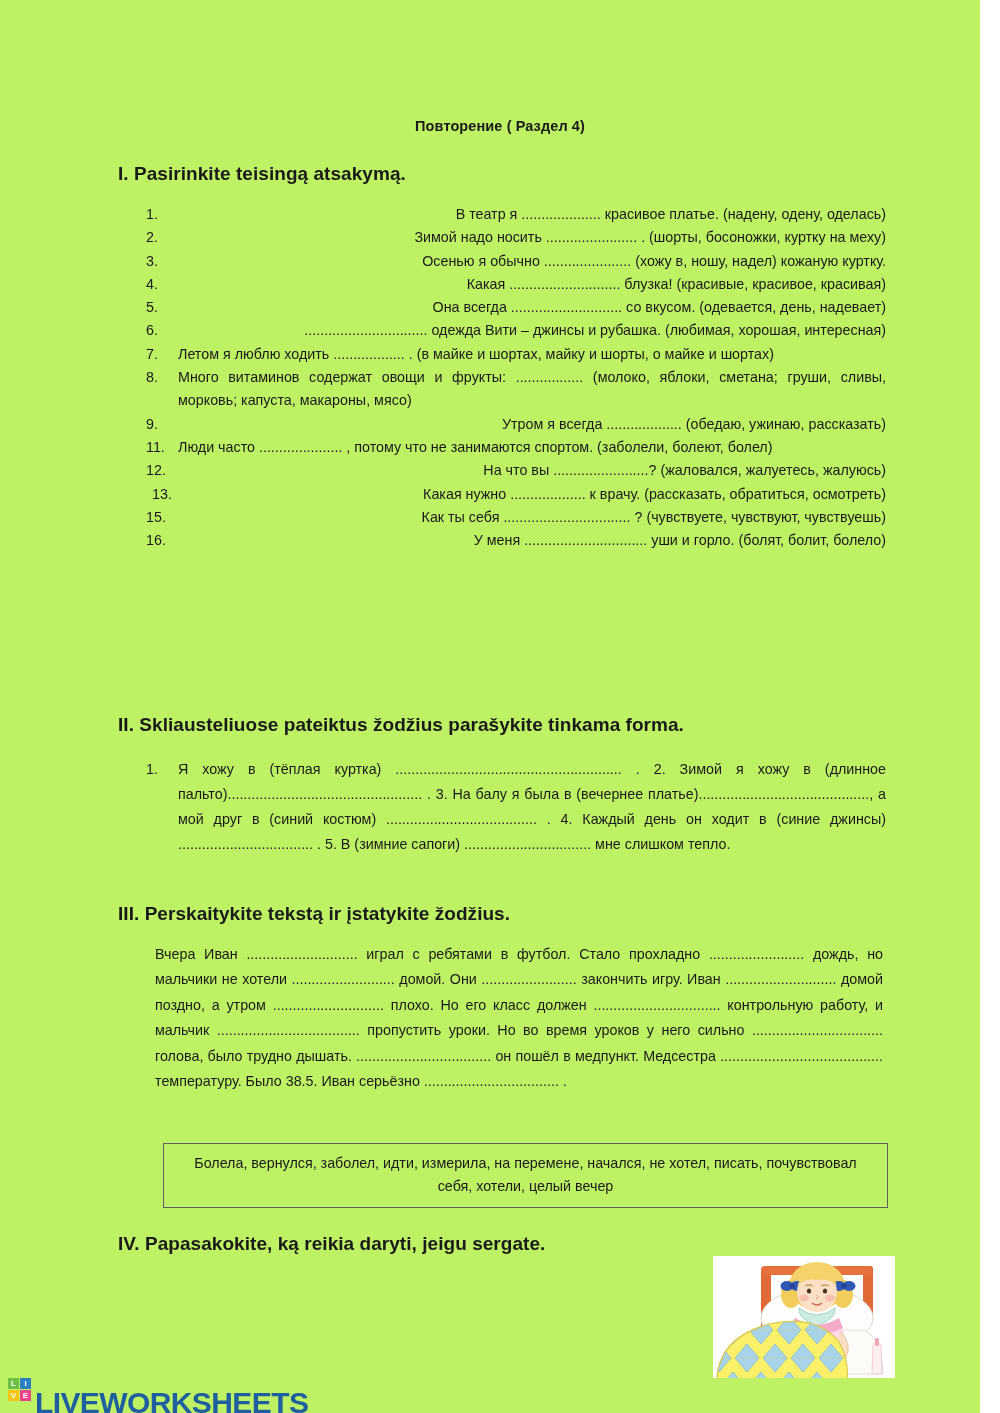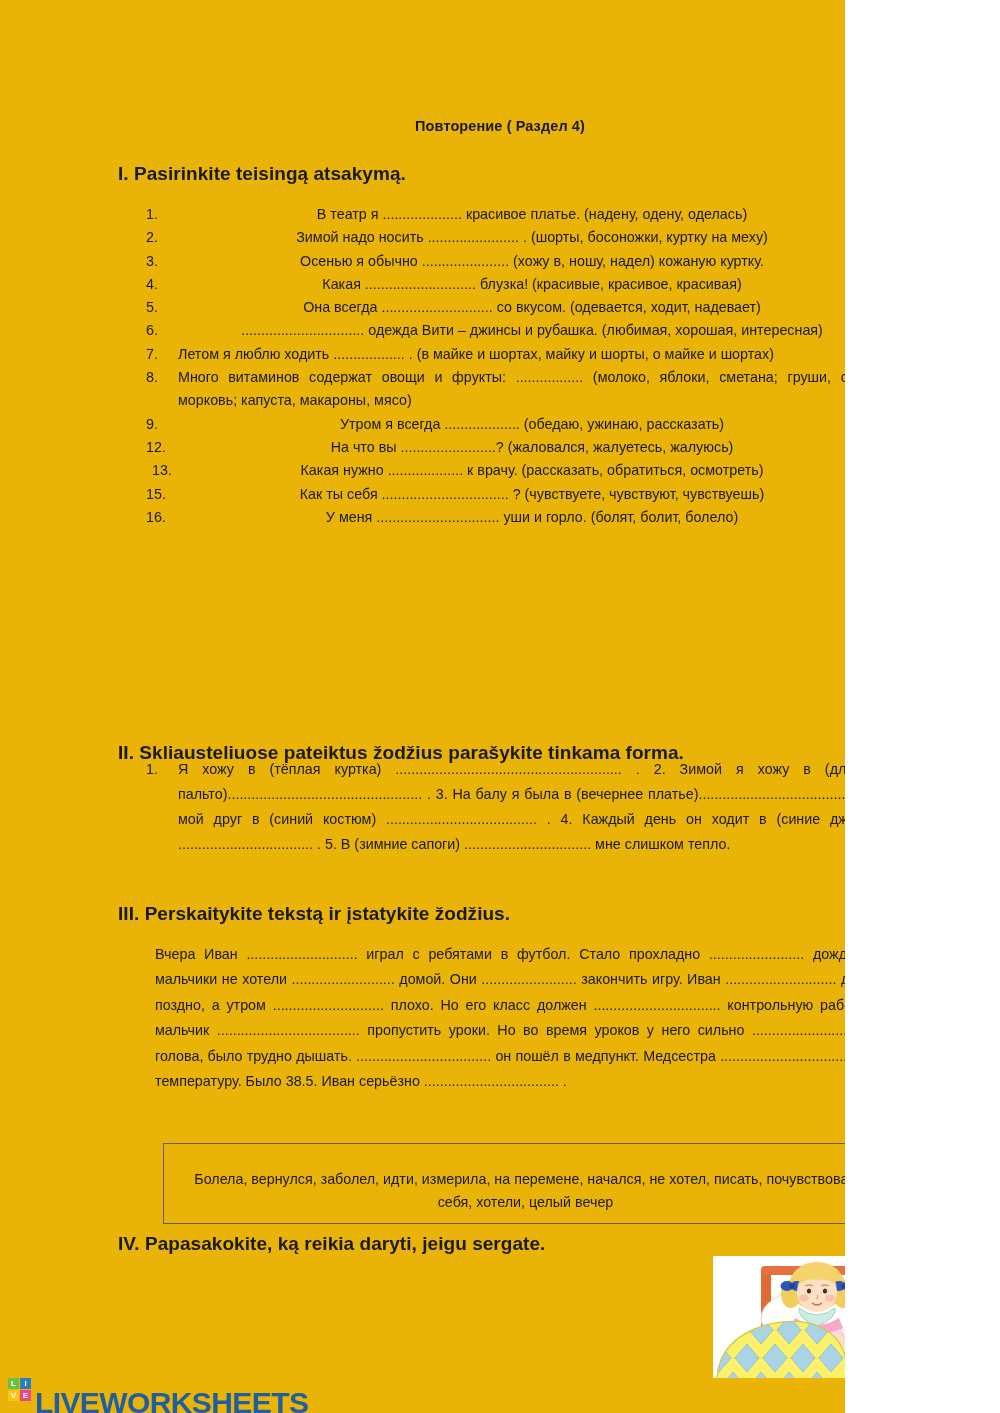--- a/index.html
+++ b/index.html
@@ -6,23 +6,23 @@
     margin: 0;
     padding: 0;
     background: #ffffff;
   }
   body {
     font-family: "Liberation Sans", sans-serif;
     color: #1a1a1a;
   }
   #page {
     position: relative;
-    width: 845px;
+    width: 980px;
     height: 1413px;
-    background: #eab308;
+    background: #bef264;
     overflow: hidden;
   }
 
   
   .doc-title {
     position: absolute;
     left: 0;
     top: 118px;
     width: 1000px;
     text-align: center;
@@ -33,21 +33,21 @@
 
   
   .section-heading {
     position: absolute;
     left: 118px;
     font-size: 19px;
     font-weight: bold;
     letter-spacing: 0.05px;
   }
   #heading-1 { top: 163px; }
-  #heading-2 { top: 714px; margin-top: 28px; }
+  #heading-2 { top: 714px; }
   #heading-3 { top: 903px; }
   #heading-4 { top: 1233px; }
 
   
   .q-list {
     position: absolute;
     left: 146px;
     top: 203px;
     width: 740px;
     font-size: 14.3px;
@@ -62,21 +62,21 @@
     flex: 0 0 auto;
     width: 32px;
     text-align: left;
   }
   .q-num.tight { width: 26px; padding-left: 6px; }
   .q-text {
     flex: 1 1 auto;
     text-align: justify;
     text-justify: inter-word;
   }
-  .q-text.nojustify { text-align: center; }
+  .q-text.nojustify { text-align: right; }
 
   
   .sec2-body {
     position: absolute;
     left: 146px;
     top: 757px;
     width: 740px;
     font-size: 14.3px;
     line-height: 1.75;
     display: flex;
@@ -105,21 +105,21 @@
   }
 
   
   .word-bank {
     position: absolute;
     left: 163px;
     top: 1143px;
     width: 725px;
     box-sizing: border-box;
     border: 1px solid #606060;
-    padding: 24px 14px 10px 14px;
+    padding: 8px 14px 10px 14px;
     text-align: center;
     font-size: 14.3px;
     line-height: 1.58;
   }
 
   
   .illustration {
     position: absolute;
     left: 713px;
     top: 1256px;
@@ -183,37 +183,41 @@
     <div class="q-row">
       <span class="q-num">3.</span>
       <span class="q-text nojustify">Осенью я обычно ...................... (хожу в, ношу, надел) кожаную куртку.</span>
     </div>
     <div class="q-row">
       <span class="q-num">4.</span>
       <span class="q-text nojustify">Какая ............................ блузка! (красивые, красивое, красивая)</span>
     </div>
     <div class="q-row">
       <span class="q-num">5.</span>
-      <span class="q-text nojustify">Она всегда ............................ со вкусом. (одевается, ходит, надевает)</span>
+      <span class="q-text nojustify">Она всегда ............................ со вкусом. (одевается, день, надевает)</span>
     </div>
     <div class="q-row">
       <span class="q-num">6.</span>
       <span class="q-text nojustify">............................... одежда Вити – джинсы и рубашка. (любимая, хорошая, интересная)</span>
     </div>
     <div class="q-row">
       <span class="q-num">7.</span>
       <span class="q-text">Летом я люблю ходить .................. . (в майке и шортах, майку и шорты, о майке и шортах)</span>
     </div>
     <div class="q-row">
       <span class="q-num">8.</span>
       <span class="q-text">Много витаминов содержат овощи и фрукты: ................. (молоко, яблоки, сметана; груши, сливы, морковь; капуста, макароны, мясо)</span>
     </div>
     <div class="q-row">
       <span class="q-num">9.</span>
       <span class="q-text nojustify">Утром я всегда ................... (обедаю, ужинаю, рассказать)</span>
+    </div>
+    <div class="q-row">
+      <span class="q-num">11.</span>
+      <span class="q-text">Люди часто ..................... , потому что не занимаются спортом. (заболели, болеют, болел)</span>
     </div>
     <div class="q-row">
       <span class="q-num">12.</span>
       <span class="q-text nojustify">На что вы ........................? (жаловался, жалуетесь, жалуюсь)</span>
     </div>
     <div class="q-row">
       <span class="q-num tight">13.</span>
       <span class="q-text nojustify">Какая нужно ................... к врачу. (рассказать, обратиться, осмотреть)</span>
     </div>
     <div class="q-row">

